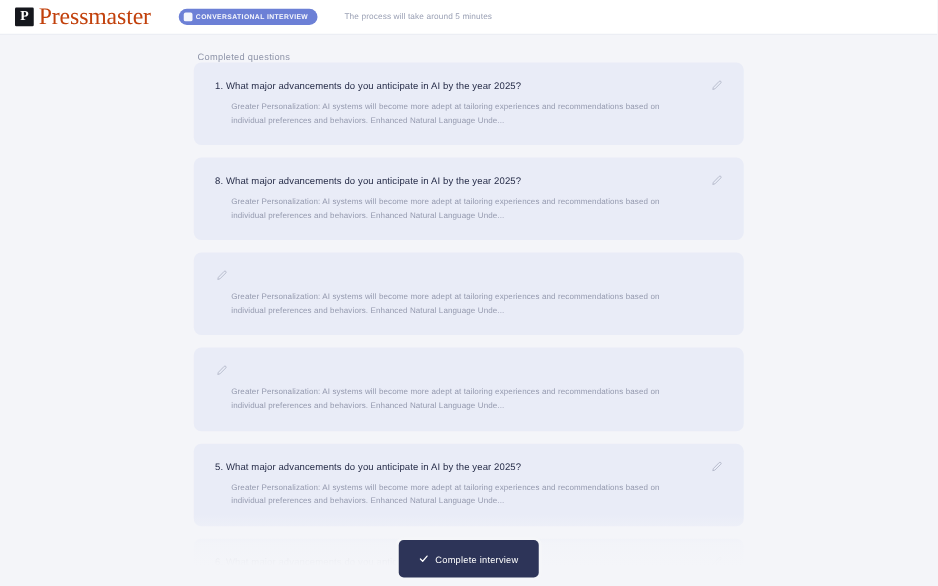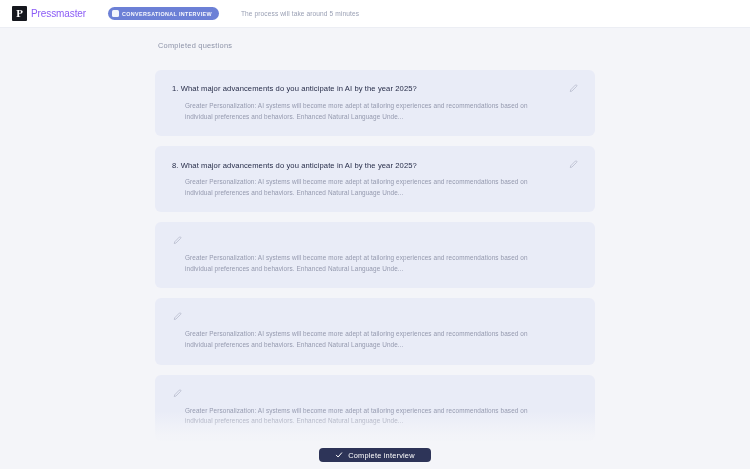--- a/index.html
+++ b/index.html
@@ -43,23 +43,23 @@
     font-family: "Liberation Serif", serif;
     font-size: 11px;
     font-weight: 700;
     line-height: 15px;
     text-align: center;
     border-radius: 1px;
     letter-spacing: 0;
   }
 
   .brand-name {
-    font-family: Liberation Sans, sans-serif;
-    font-size: 10px;
-    color: #8b5cf6;
+    font-family: Liberation Serif, serif;
+    font-size: 19px;
+    color: #c2410c;
     letter-spacing: -0.1px;
   }
 
   .badge {
     margin-left: 22px;
     height: 13px;
     background: #6c80d6;
     border-radius: 7px;
     display: flex;
     align-items: center;
@@ -108,34 +108,34 @@
   .col {
     width: 440px;
     margin: 0 auto;
     padding-top: 13px;
   }
 
   .section-title {
     font-size: 7.4px;
     color: #8d93a8;
     letter-spacing: .25px;
-    margin: 0 0 20px 3px;
+    margin: 0 0 0 3px;
   }
 
   .card {
     background: #e9ecf7;
     border-radius: 6px;
     padding: 14px 16px 14px 17px;
     margin-bottom: 10px;
     position: relative;
   }
 
   .card-head {
     display: flex;
-    align-items: center;
+    align-items: flex-start;
     justify-content: space-between;
     gap: 10px;
   }
 
   .q-text {
     font-size: 7.6px;
     color: #262c48;
     letter-spacing: .1px;
     line-height: 1.2;
     flex: 1 1 auto;
@@ -180,21 +180,21 @@
     display: flex;
     justify-content: center;
     z-index: 25;
   }
 
   .complete-btn {
     background: #2d3458;
     color: #ffffff;
     border: none;
     border-radius: 4px;
-    height: 14px;
+    height: 30px;
     padding: 0 16px;
     display: flex;
     align-items: center;
     gap: 5px;
     font-family: "Liberation Sans", sans-serif;
     font-size: 7.4px;
     letter-spacing: .2px;
     cursor: pointer;
     box-shadow: 0 0 0 2.5px rgba(244,245,249,.95);
   }
@@ -262,20 +262,21 @@
             <div class="edit-btn">
               <svg width="9" height="9" viewBox="0 0 16 16">
                 <path d="M11.3 1.9a1.6 1.6 0 0 1 2.3 2.3L5.2 12.6l-3 .8.8-3z" fill="none" stroke="#767c96" stroke-width="1.2" stroke-linejoin="round"></path>
               </svg>
             </div>
           </div>
           <div class="a-text">Greater Personalization: AI systems will become more adept at tailoring experiences and recommendations based on individual preferences and behaviors. Enhanced Natural Language Unde...</div>
         </div>
         <div class="card">
           <div class="card-head">
+            <div class="q-text">5. What major advancements do you anticipate in AI by the year 2025?</div>
             <div class="edit-btn">
               <svg width="9" height="9" viewBox="0 0 16 16">
                 <path d="M11.3 1.9a1.6 1.6 0 0 1 2.3 2.3L5.2 12.6l-3 .8.8-3z" fill="none" stroke="#767c96" stroke-width="1.2" stroke-linejoin="round"></path>
               </svg>
             </div>
           </div>
           <div class="a-text">Greater Personalization: AI systems will become more adept at tailoring experiences and recommendations based on individual preferences and behaviors. Enhanced Natural Language Unde...</div>
         </div>
         <div class="card">
           <div class="card-head">

